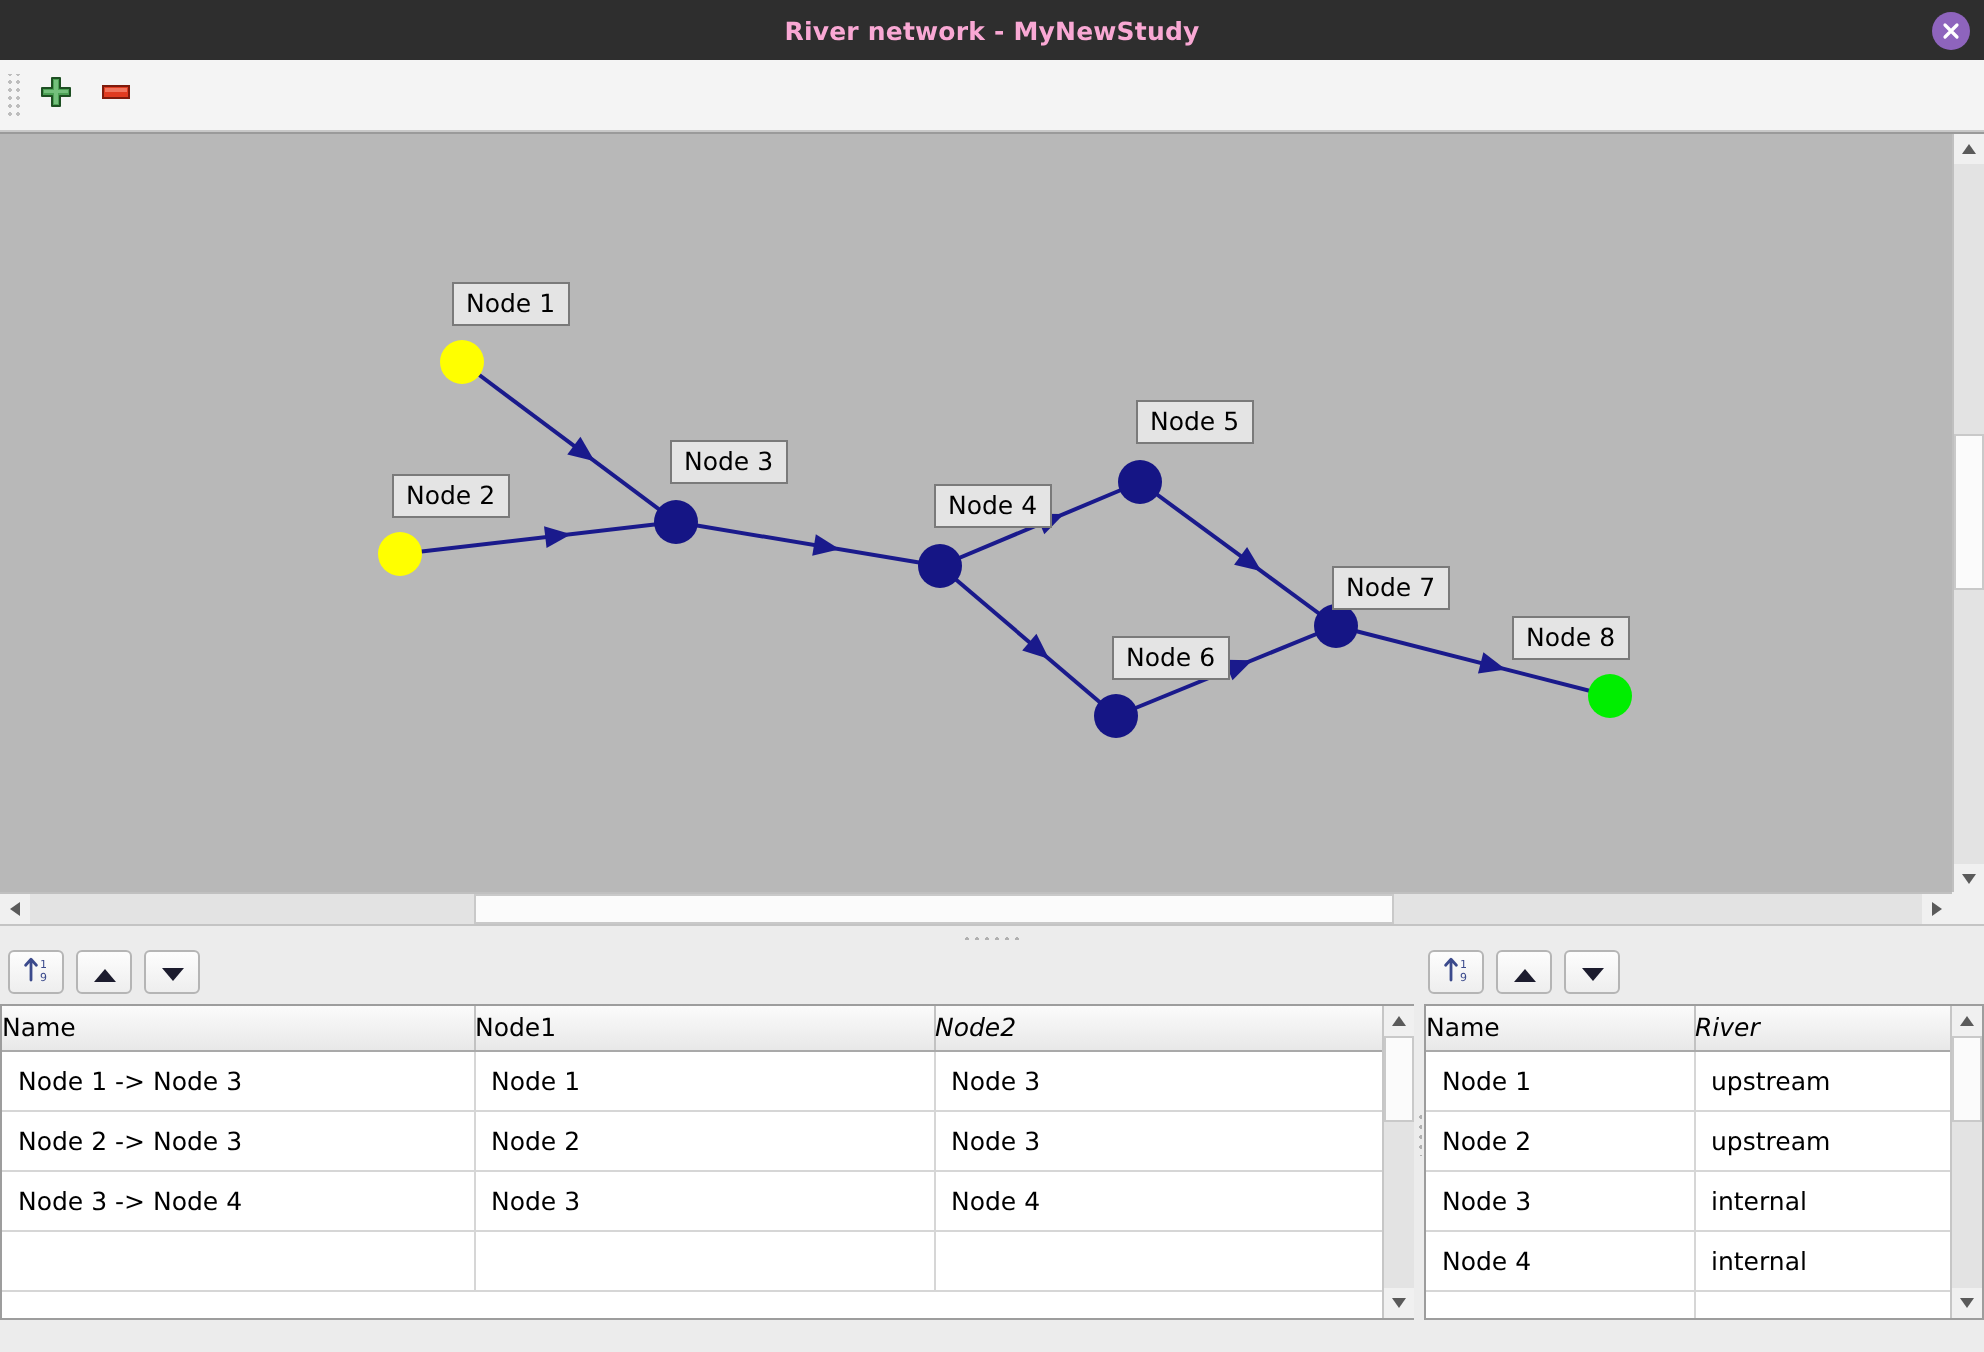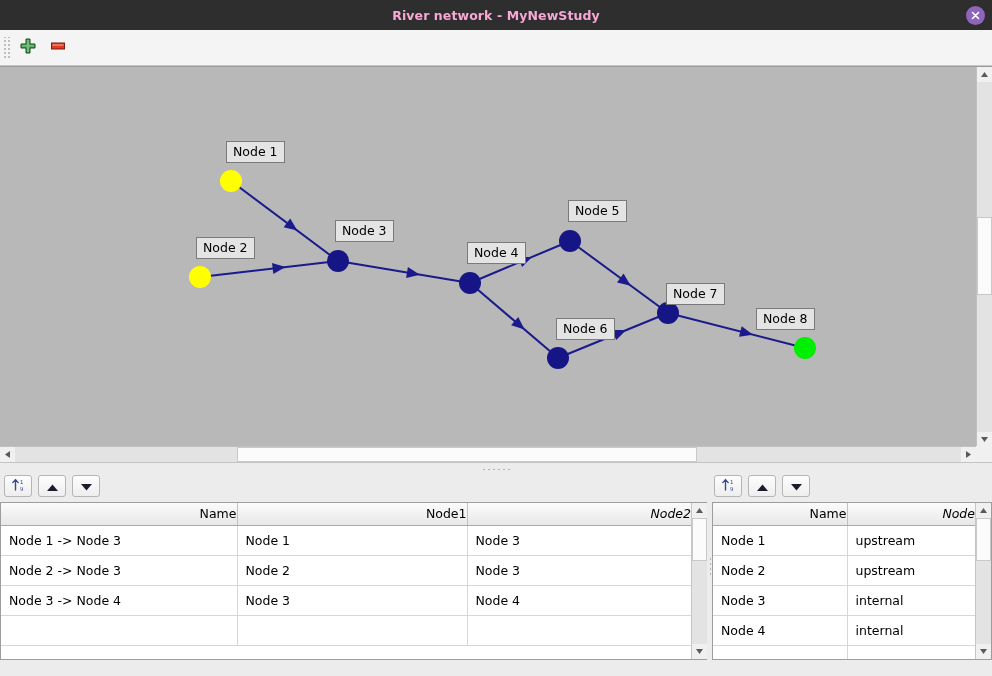--- a/index.html
+++ b/index.html
@@ -105,21 +105,21 @@
     border: 1px solid #b5b5b5; border-radius: 3px;
     display: flex; align-items: center; justify-content: center; cursor: pointer;
   }
 
   .tbl-box { position: absolute; background: #ffffff; border: 1px solid #9d9d9d; overflow: hidden; }
   table { border-collapse: collapse; table-layout: fixed; width: 100%; }
   thead th {
     background: linear-gradient(#fbfbfb, #e8e8e8);
     border-right: 1px solid #c2c2c2; border-bottom: 1px solid #a9a9a9;
     font-size: 12.5px; font-weight: normal; color: #000;
-    height: 22px; text-align: right; cursor: pointer;
+    height: 22px; text-align: left; cursor: pointer;
   }
   thead th:last-child { border-right: none; font-style: italic; }
   tbody td {
     border-right: 1px solid #d6d6d6; border-bottom: 1px solid #d6d6d6;
     font-size: 12.5px; color: #000; height: 30px; padding: 0 8px;
     text-align: left; background: #ffffff; white-space: nowrap; overflow: hidden;
   }
   tbody td:last-child { border-right: none; }
   .tbl-vsb {
     position: absolute; top: 0; right: 0; width: 16px; bottom: 0;
@@ -352,21 +352,21 @@
   <div class="tbl-box" style="left:712px; top:502px; width:280px; height:158px;">
     <div style="position:absolute; left:0; top:0; right:16px; bottom:0; overflow:hidden;">
       <table>
         <colgroup>
             <col style="width:134px">
             <col>
           </colgroup>
         <thead>
             <tr id="nodes-head">
               <th>Name</th>
-              <th>Node</th>
+              <th>River</th>
             </tr>
           </thead>
         <tbody id="nodes-body">
             <tr>
               <td>Node 1</td>
               <td>upstream</td>
             </tr>
             <tr>
               <td>Node 2</td>
               <td>upstream</td>

